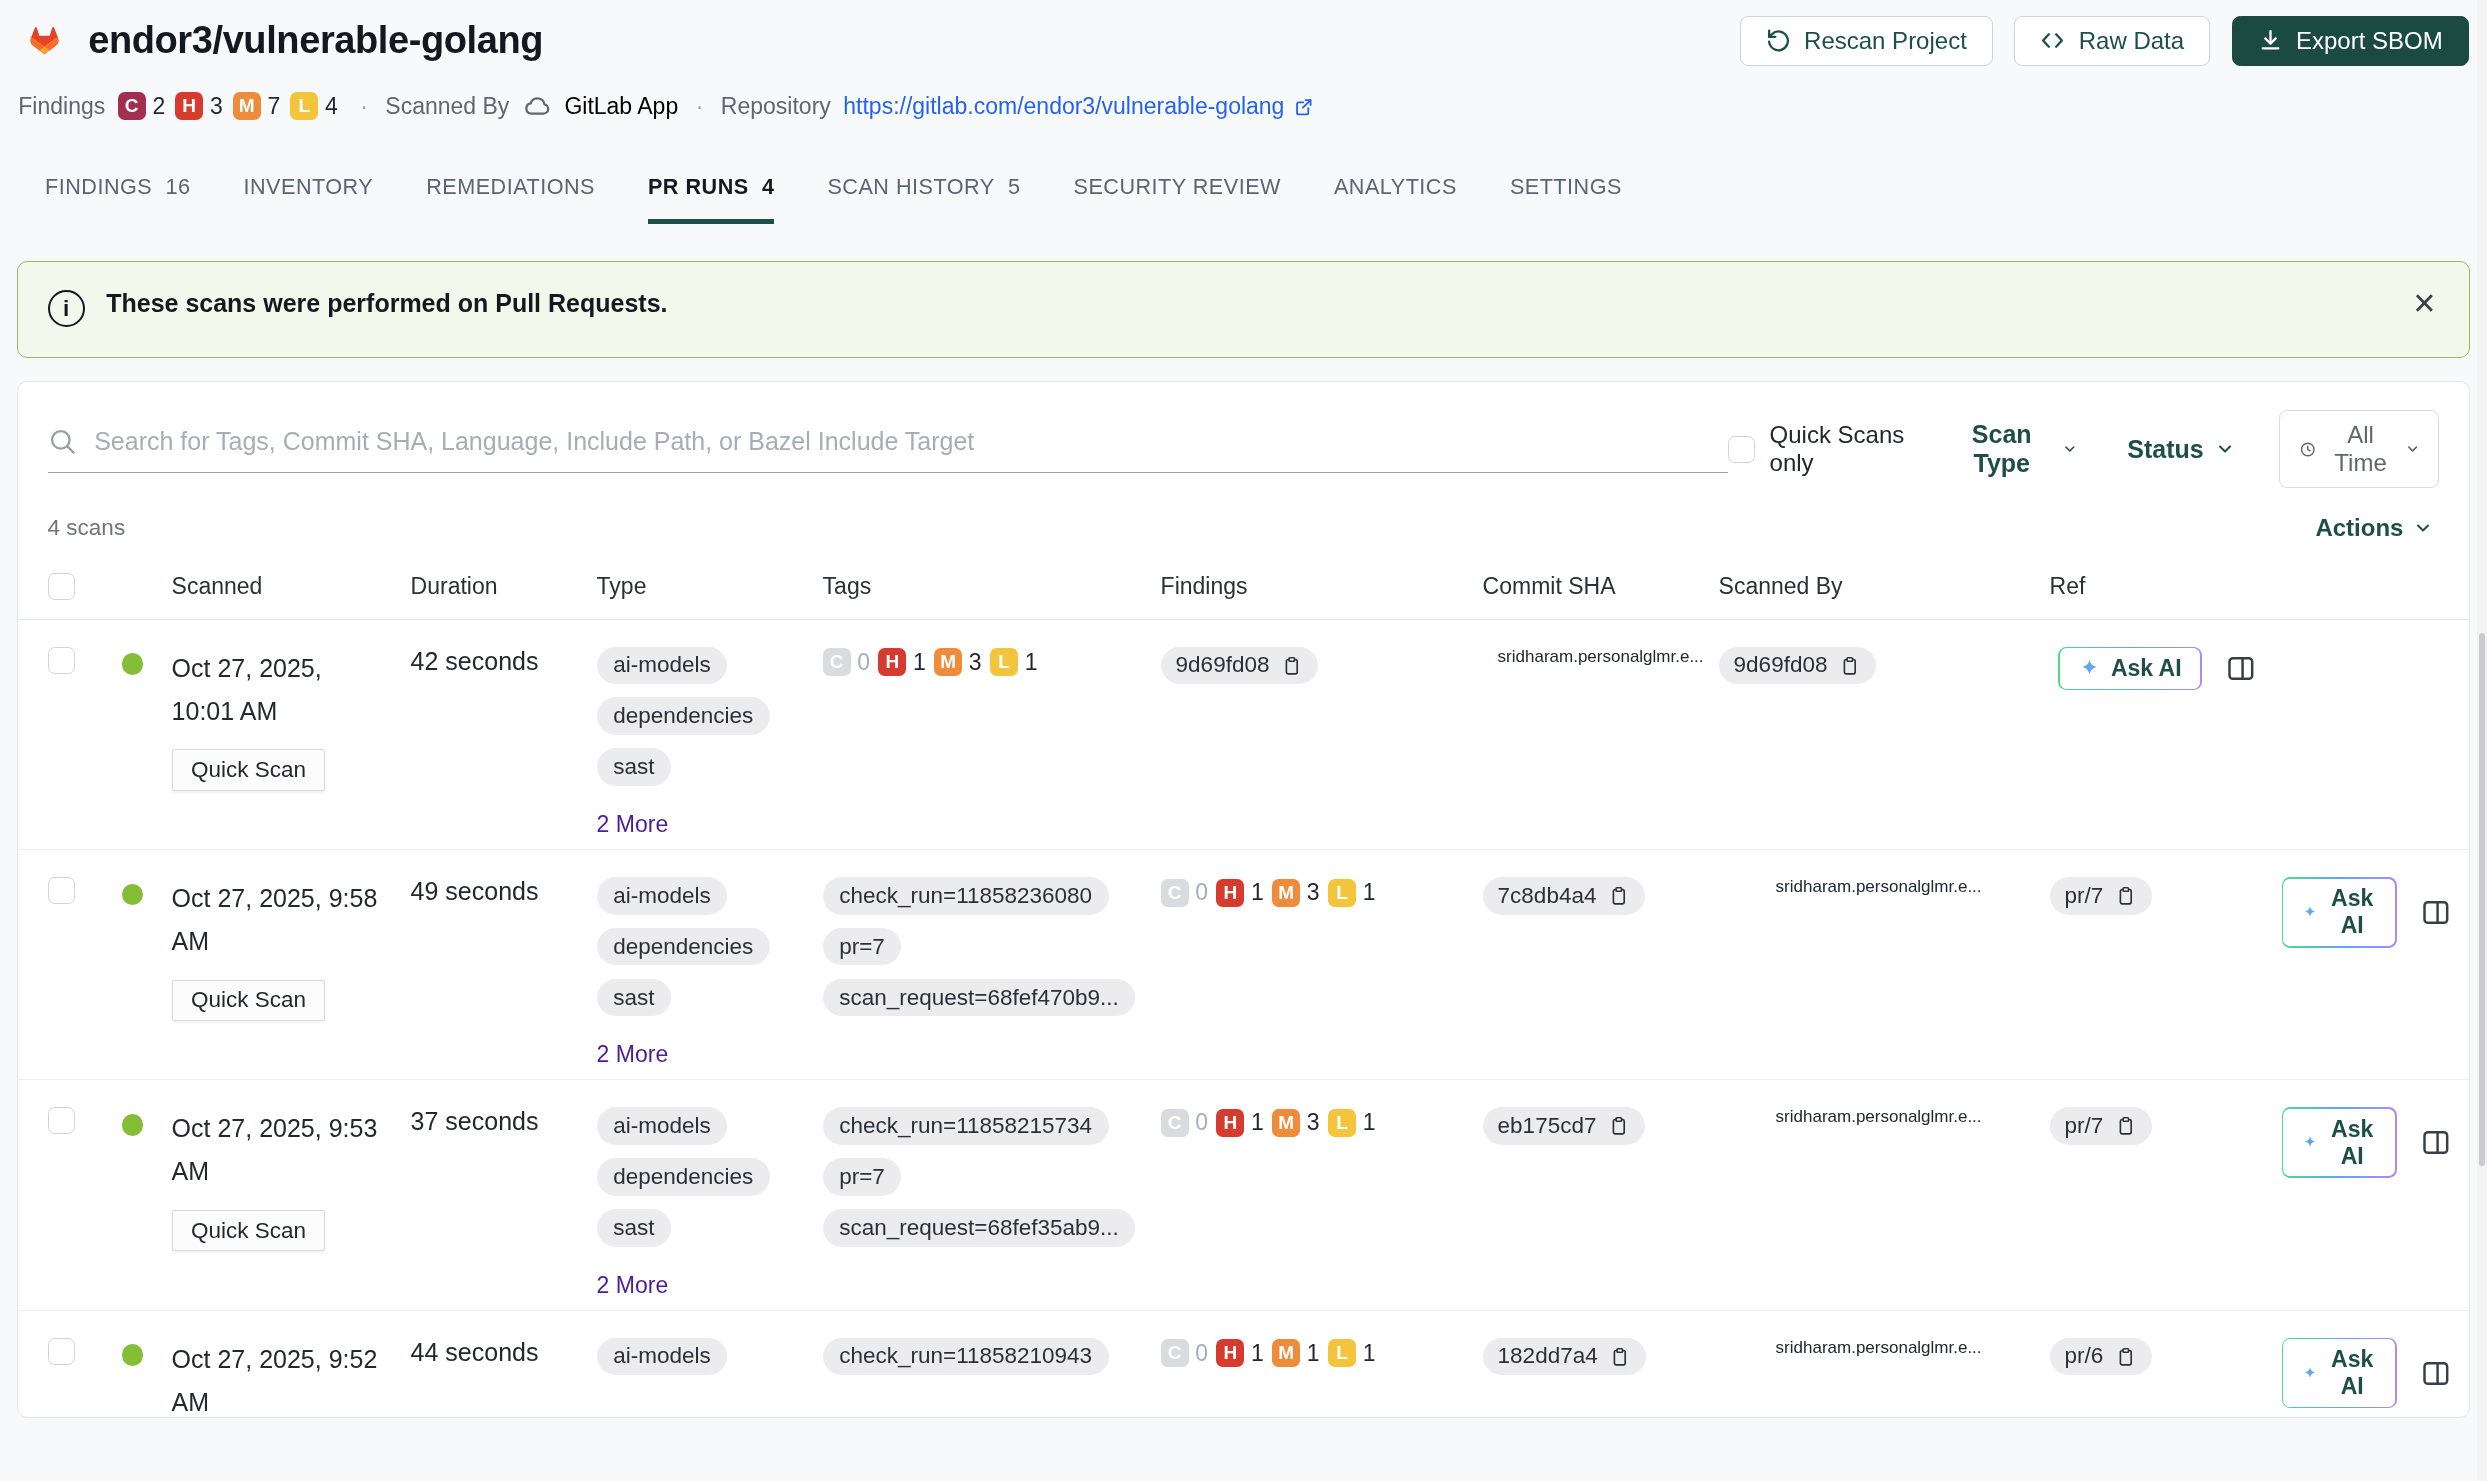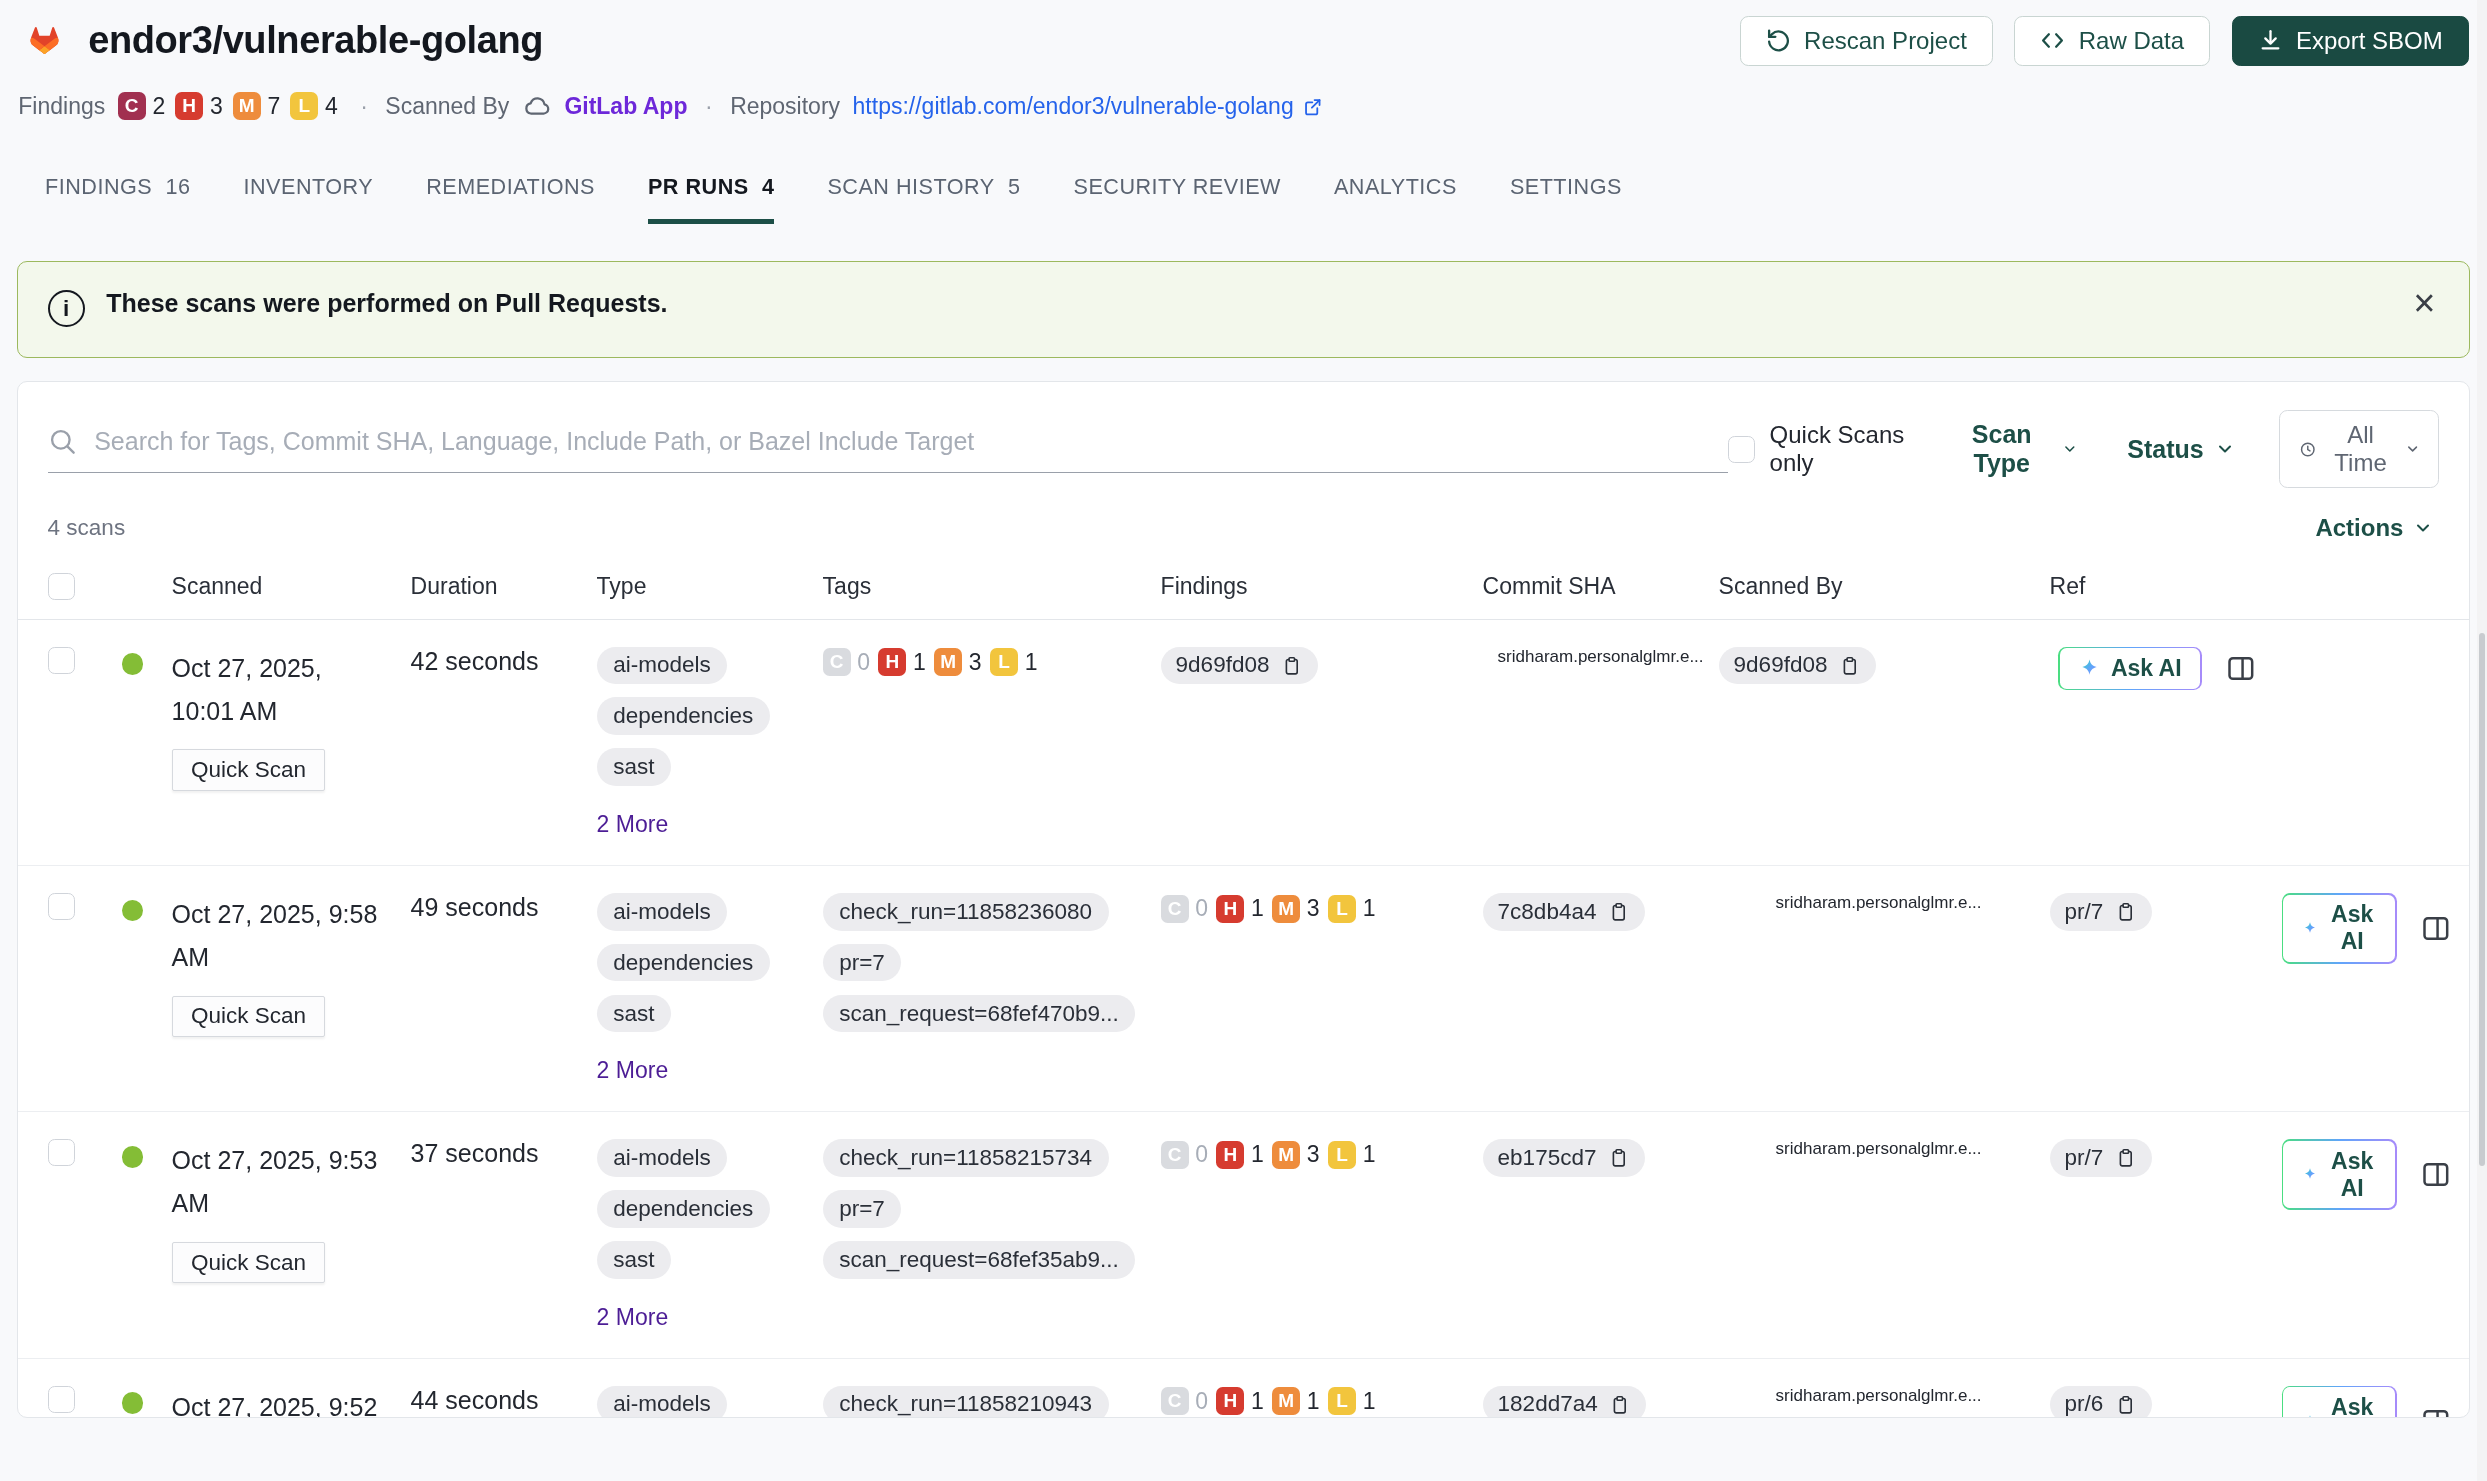--- a/index.html
+++ b/index.html
@@ -25,21 +25,21 @@
 
   .meta-row { display:flex; align-items:center; gap:12.5px; padding:23px 18.3px 0 18.3px; font-size:23px; color:#5f6672; }
   .sev-badge { min-width:28px; height:28px; padding:0 5px; border-radius:6.7px; color:#fff;
                font-weight:700; font-size:19px; display:inline-flex; align-items:center; justify-content:center; }
   .sev-c { background:#a13050; } .sev-h { background:#d63b2f; }
   .sev-m { background:#ee8c3c; } .sev-l { background:#f2c53d; }
   .sev-muted { background:#d9dbdf; }
   .sev-count { color:#23272f; font-size:23px; margin-left:6.7px; margin-right:5px; }
   .sev-count.muted { color:#a7adb7; }
   .meta-dot { color:#9aa0aa; padding:0 5px; }
-  .meta-strong { color:#6d28d9;font-weight:bold; }
+  .meta-strong { color:#000000; }
   .cloud-ic svg { width:30px; height:30px; color:#5f6672; }
   .repo-link { color:#2563eb; text-decoration:none; display:inline-flex; align-items:center; gap:8.3px; cursor:pointer; }
   .repo-link svg { width:21.6px; height:21.6px; }
 
   
   .tabs { display:flex; gap:53px; padding:53px 18.3px 0 45px; }
   .tab { display:flex; gap:13.3px; font-size:21.6px; letter-spacing:0.5px; color:#5b6472; font-weight:500;
          padding-bottom:18.3px; border-bottom:5px solid transparent; cursor:pointer; }
   .tab.active { color:#14181f; font-weight:700; border-bottom-color:#1d4f47; }
 
@@ -81,21 +81,21 @@
   .scan-count { font-size:22.5px; color:#6d7380; }
   .actions { display:flex; align-items:center; gap:10px; color:#1d4f47; font-size:24px; font-weight:600;
              background:none; border:none; cursor:pointer; font-family:inherit; }
   .actions svg { width:20px; height:20px; }
 
   
   .grid { display:grid; grid-template-columns:104px 50px 239px 186px 226px 338px 322px 236px 331px 232px 1fr;
           align-items:start; }
   .thead { padding:30px 0 18.3px; border-bottom:1.7px solid #e3e6ea; font-size:23px; font-weight:500; color:#2a2f38; }
   .thead .checkbox, .row .checkbox { margin-left:30px; }
-  .row { border-bottom:1.7px solid #eceef1; padding:27px 0 27px; }
+  .row { border-bottom:1.7px solid #eceef1; padding:27px 0 11px; }
   .status-dot { width:21.6px; height:21.6px; border-radius:50%; background:#84bd36; margin-top:6.7px; }
   .scanned-date { font-size:25px; line-height:43px; max-width:212px; color:#23272f; }
   .quick-chip { display:inline-block; margin-top:16.6px; border:1.7px solid #d6d9de; border-radius:2px;
                 background:#fcfcfd; box-shadow:0 1.7px 2.5px rgba(0,0,0,.06); padding:6.7px 18.3px; font-size:22.5px; color:#23272f; }
   .duration { font-size:25px; color:#23272f; }
   .pill-stack { display:flex; flex-direction:column; align-items:flex-start; gap:13.3px; }
   .pill { background:#ececef; border-radius:20px; padding:5.8px 16.6px; font-size:22.5px; color:#2a2f38; white-space:nowrap; }
   .more-link { margin-top:11.7px; font-size:23px; color:#4c1d95; text-decoration:none; cursor:pointer; }
   .findings-cell { display:flex; align-items:center; gap:3.3px; padding-top:1.7px; }
   .sha-pill { display:inline-flex; align-items:center; gap:11.7px; background:#ececef; border-radius:20px;

